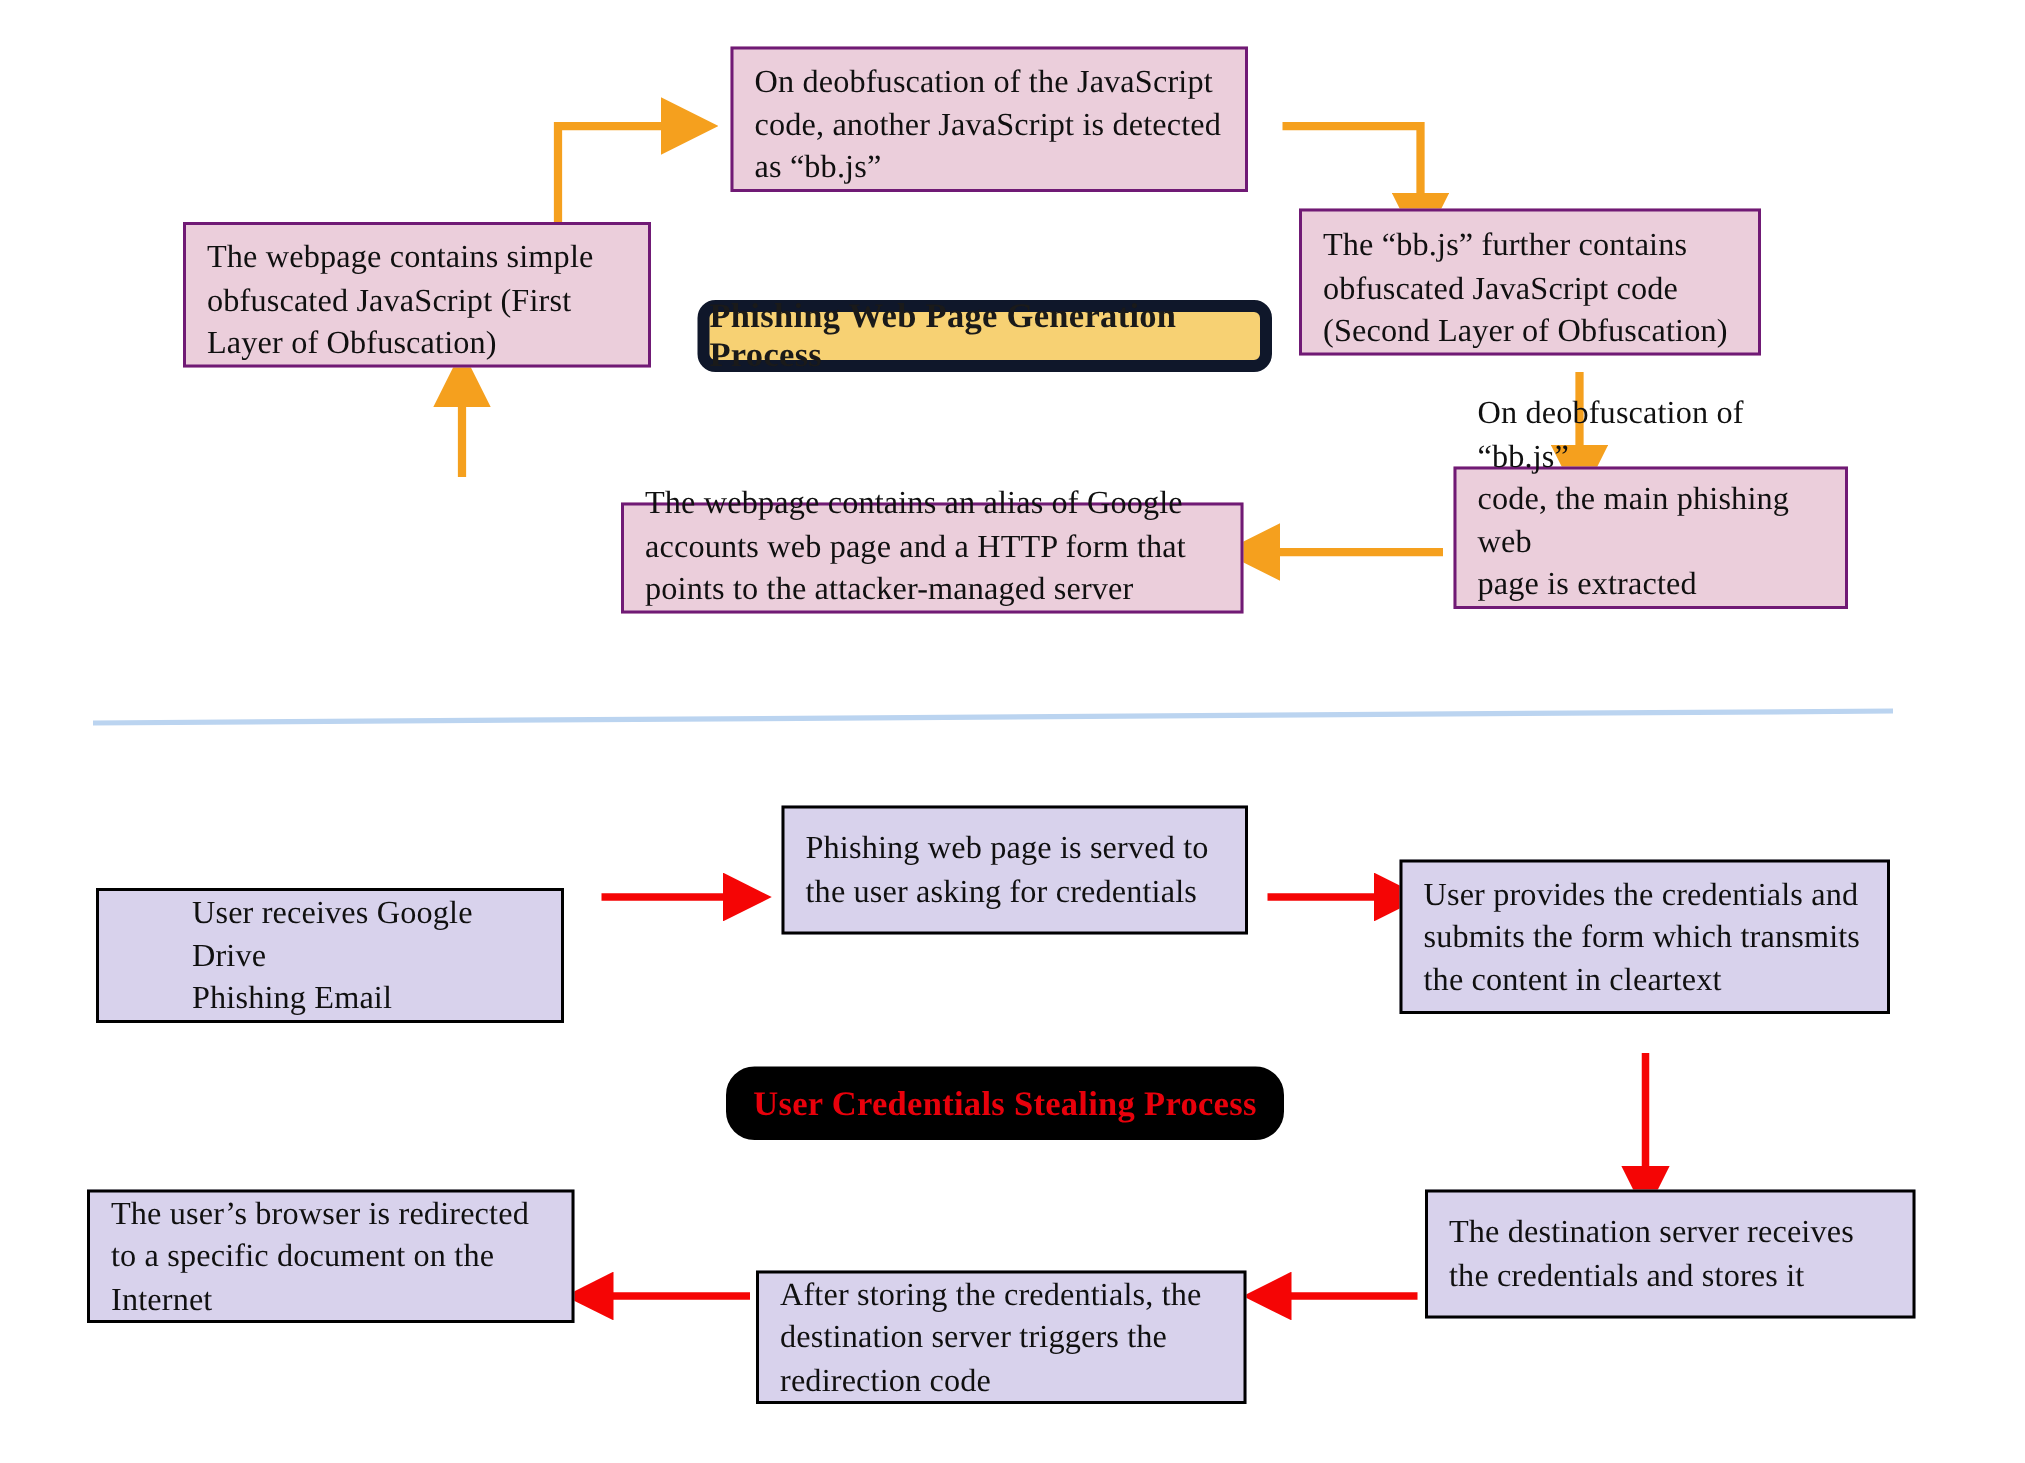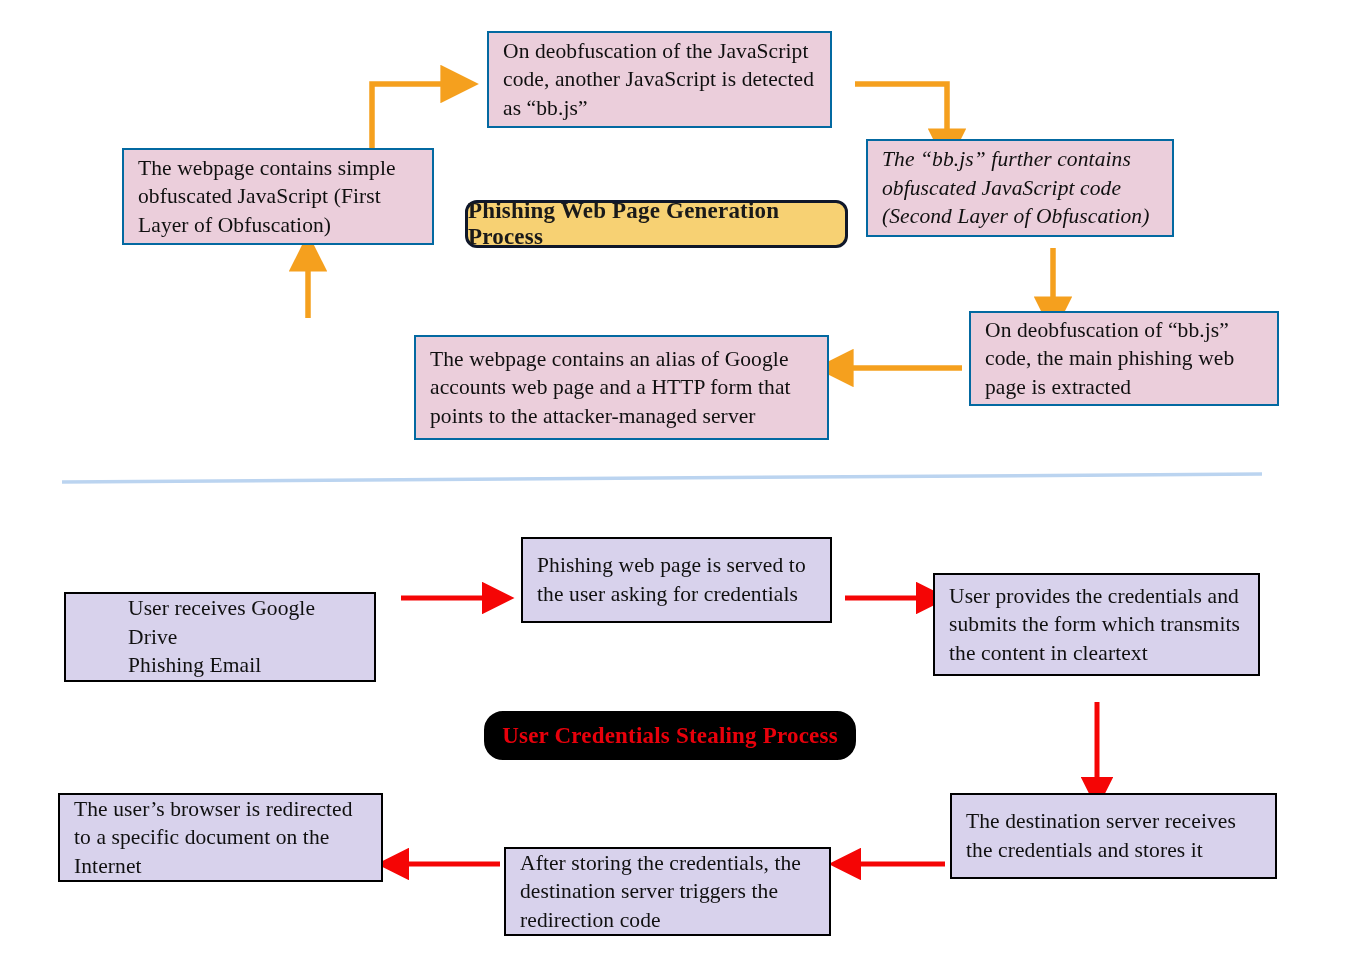--- a/index.html
+++ b/index.html
@@ -27,40 +27,41 @@
     color: #101010;
     letter-spacing: 0.1px;
   }
   .box .txt {
     display: block;
     white-space: pre-line;
     padding: 0 14px;
   }
   .pink {
     background: #EBCEDB;
-    border: 2px solid #0369a1;
+    border: 2px solid #701a75;
+    align-items: flex-end;
   }
   .lav {
     background: #D8D2EC;
     border: 2px solid #000000;
   }
   .banner {
     position: absolute;
     box-sizing: border-box;
     display: flex;
     align-items: center;
     justify-content: center;
     border-radius: 12px;
     font-weight: bold;
     font-size: 23px;
     letter-spacing: 0.2px;
   }
   .banner-gold {
     background: #F7D173;
-    border: 3px solid #0f172a;
+    border: 8px solid #0f172a;
     color: #1a1a1a;
   }
   .banner-black {
     background: #000000;
     border: 3px solid #000000;
     color: #E8000B;
   }
   svg.overlay {
     position: absolute;
     left: 0;
@@ -119,34 +120,34 @@
 code, another JavaScript is detected
 as “bb.js”</span>
   </div>
 
   <div class="box pink" style="left:122px; top:148px; width:312px; height:97px;">
     <span class="txt">The webpage contains  simple
 obfuscated JavaScript (First
 Layer of Obfuscation)</span>
   </div>
 
-  <div class="box pink" style="left:866px; top:139px; width:308px; height:98px;font-style:italic;">
+  <div class="box pink" style="left:866px; top:139px; width:308px; height:98px;">
     <span class="txt">The “bb.js” further contains
 obfuscated JavaScript code
 (Second Layer of Obfuscation)</span>
   </div>
 
 
-  <div class="box pink" style="left:414px; top:335px; width:415px; height:105px;">
+  <div class="box pink" style="left:414px; top:335px; width:415px; height:74px;">
     <span class="txt">The webpage contains an alias of Google
 accounts web page  and a HTTP form that
 points to the attacker-managed server</span>
   </div>
 
-  <div class="box pink" style="left:969px; top:311px; width:310px; height:95px;">
+  <div class="box pink" style="left:969px; top:311px; width:263px; height:95px;">
     <span class="txt">On deobfuscation of  “bb.js”
 code, the main phishing web
 page is extracted</span>
   </div>
 
   <div class="banner banner-gold" style="left:465px; top:200px; width:383px; height:48px;">
     <span>Phishing Web Page Generation Process</span>
   </div>
 
   <div class="box lav" style="left:64px; top:592px; width:312px; height:90px;padding-left:48px;">

